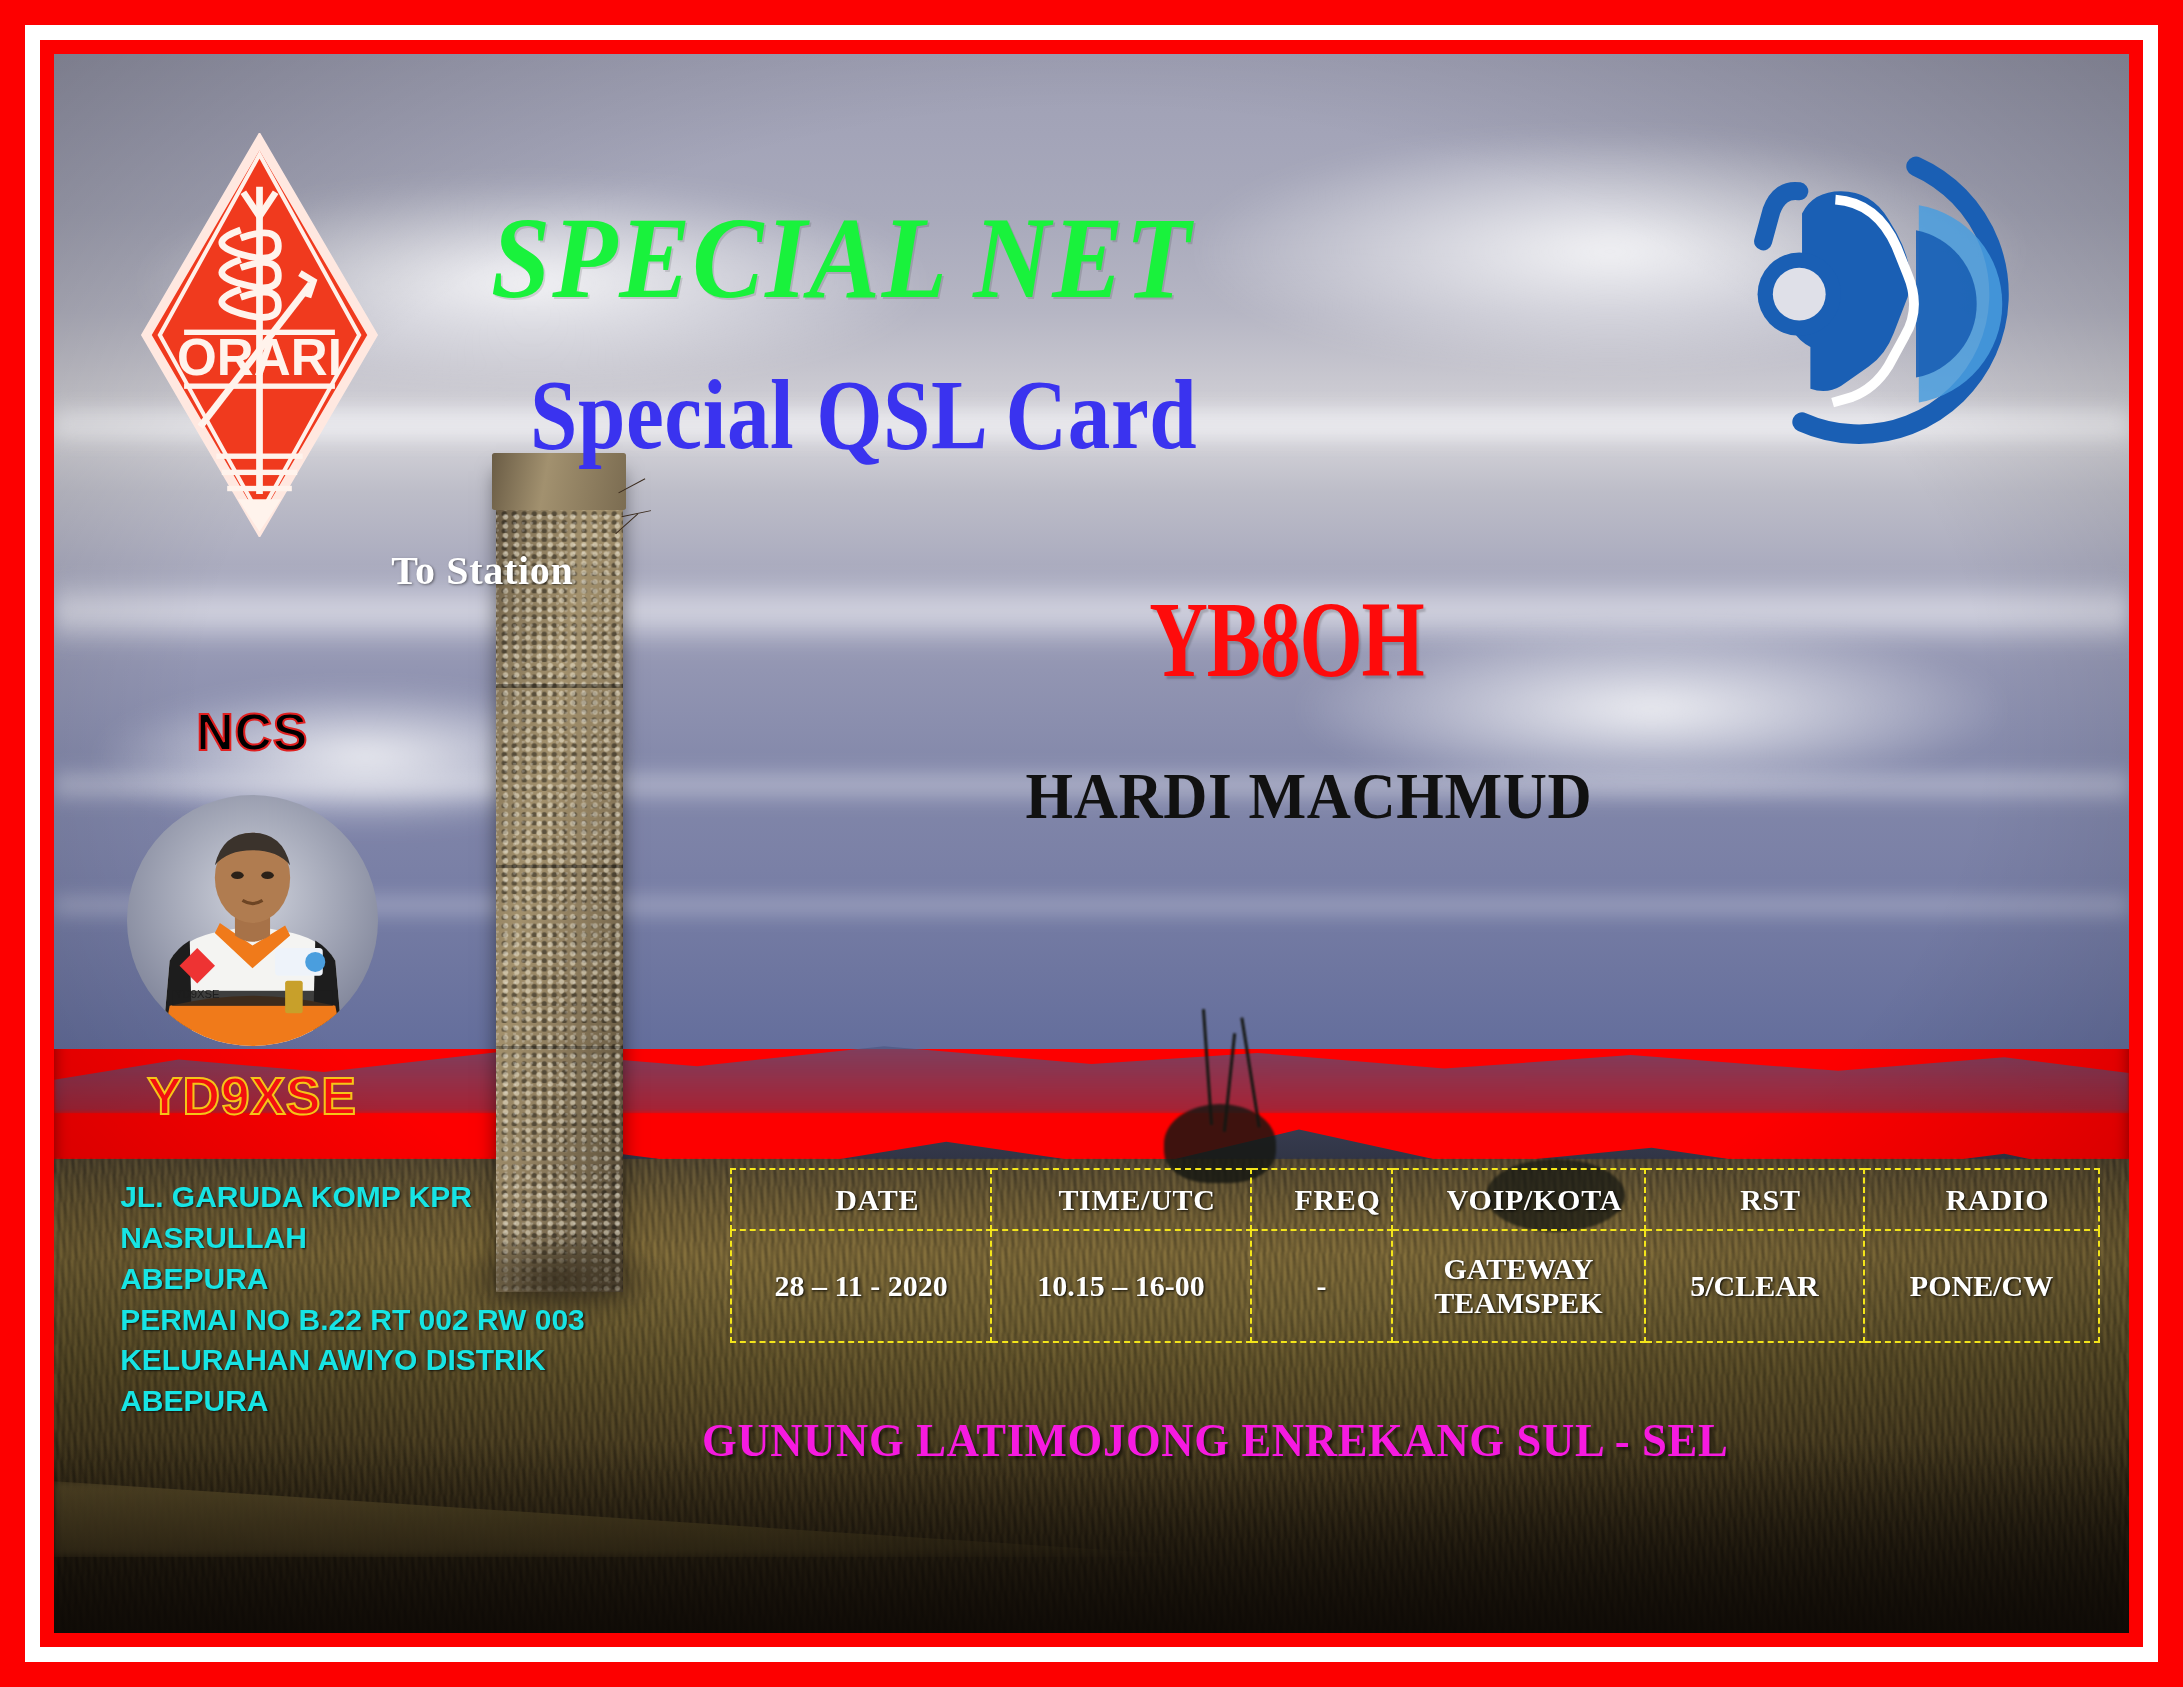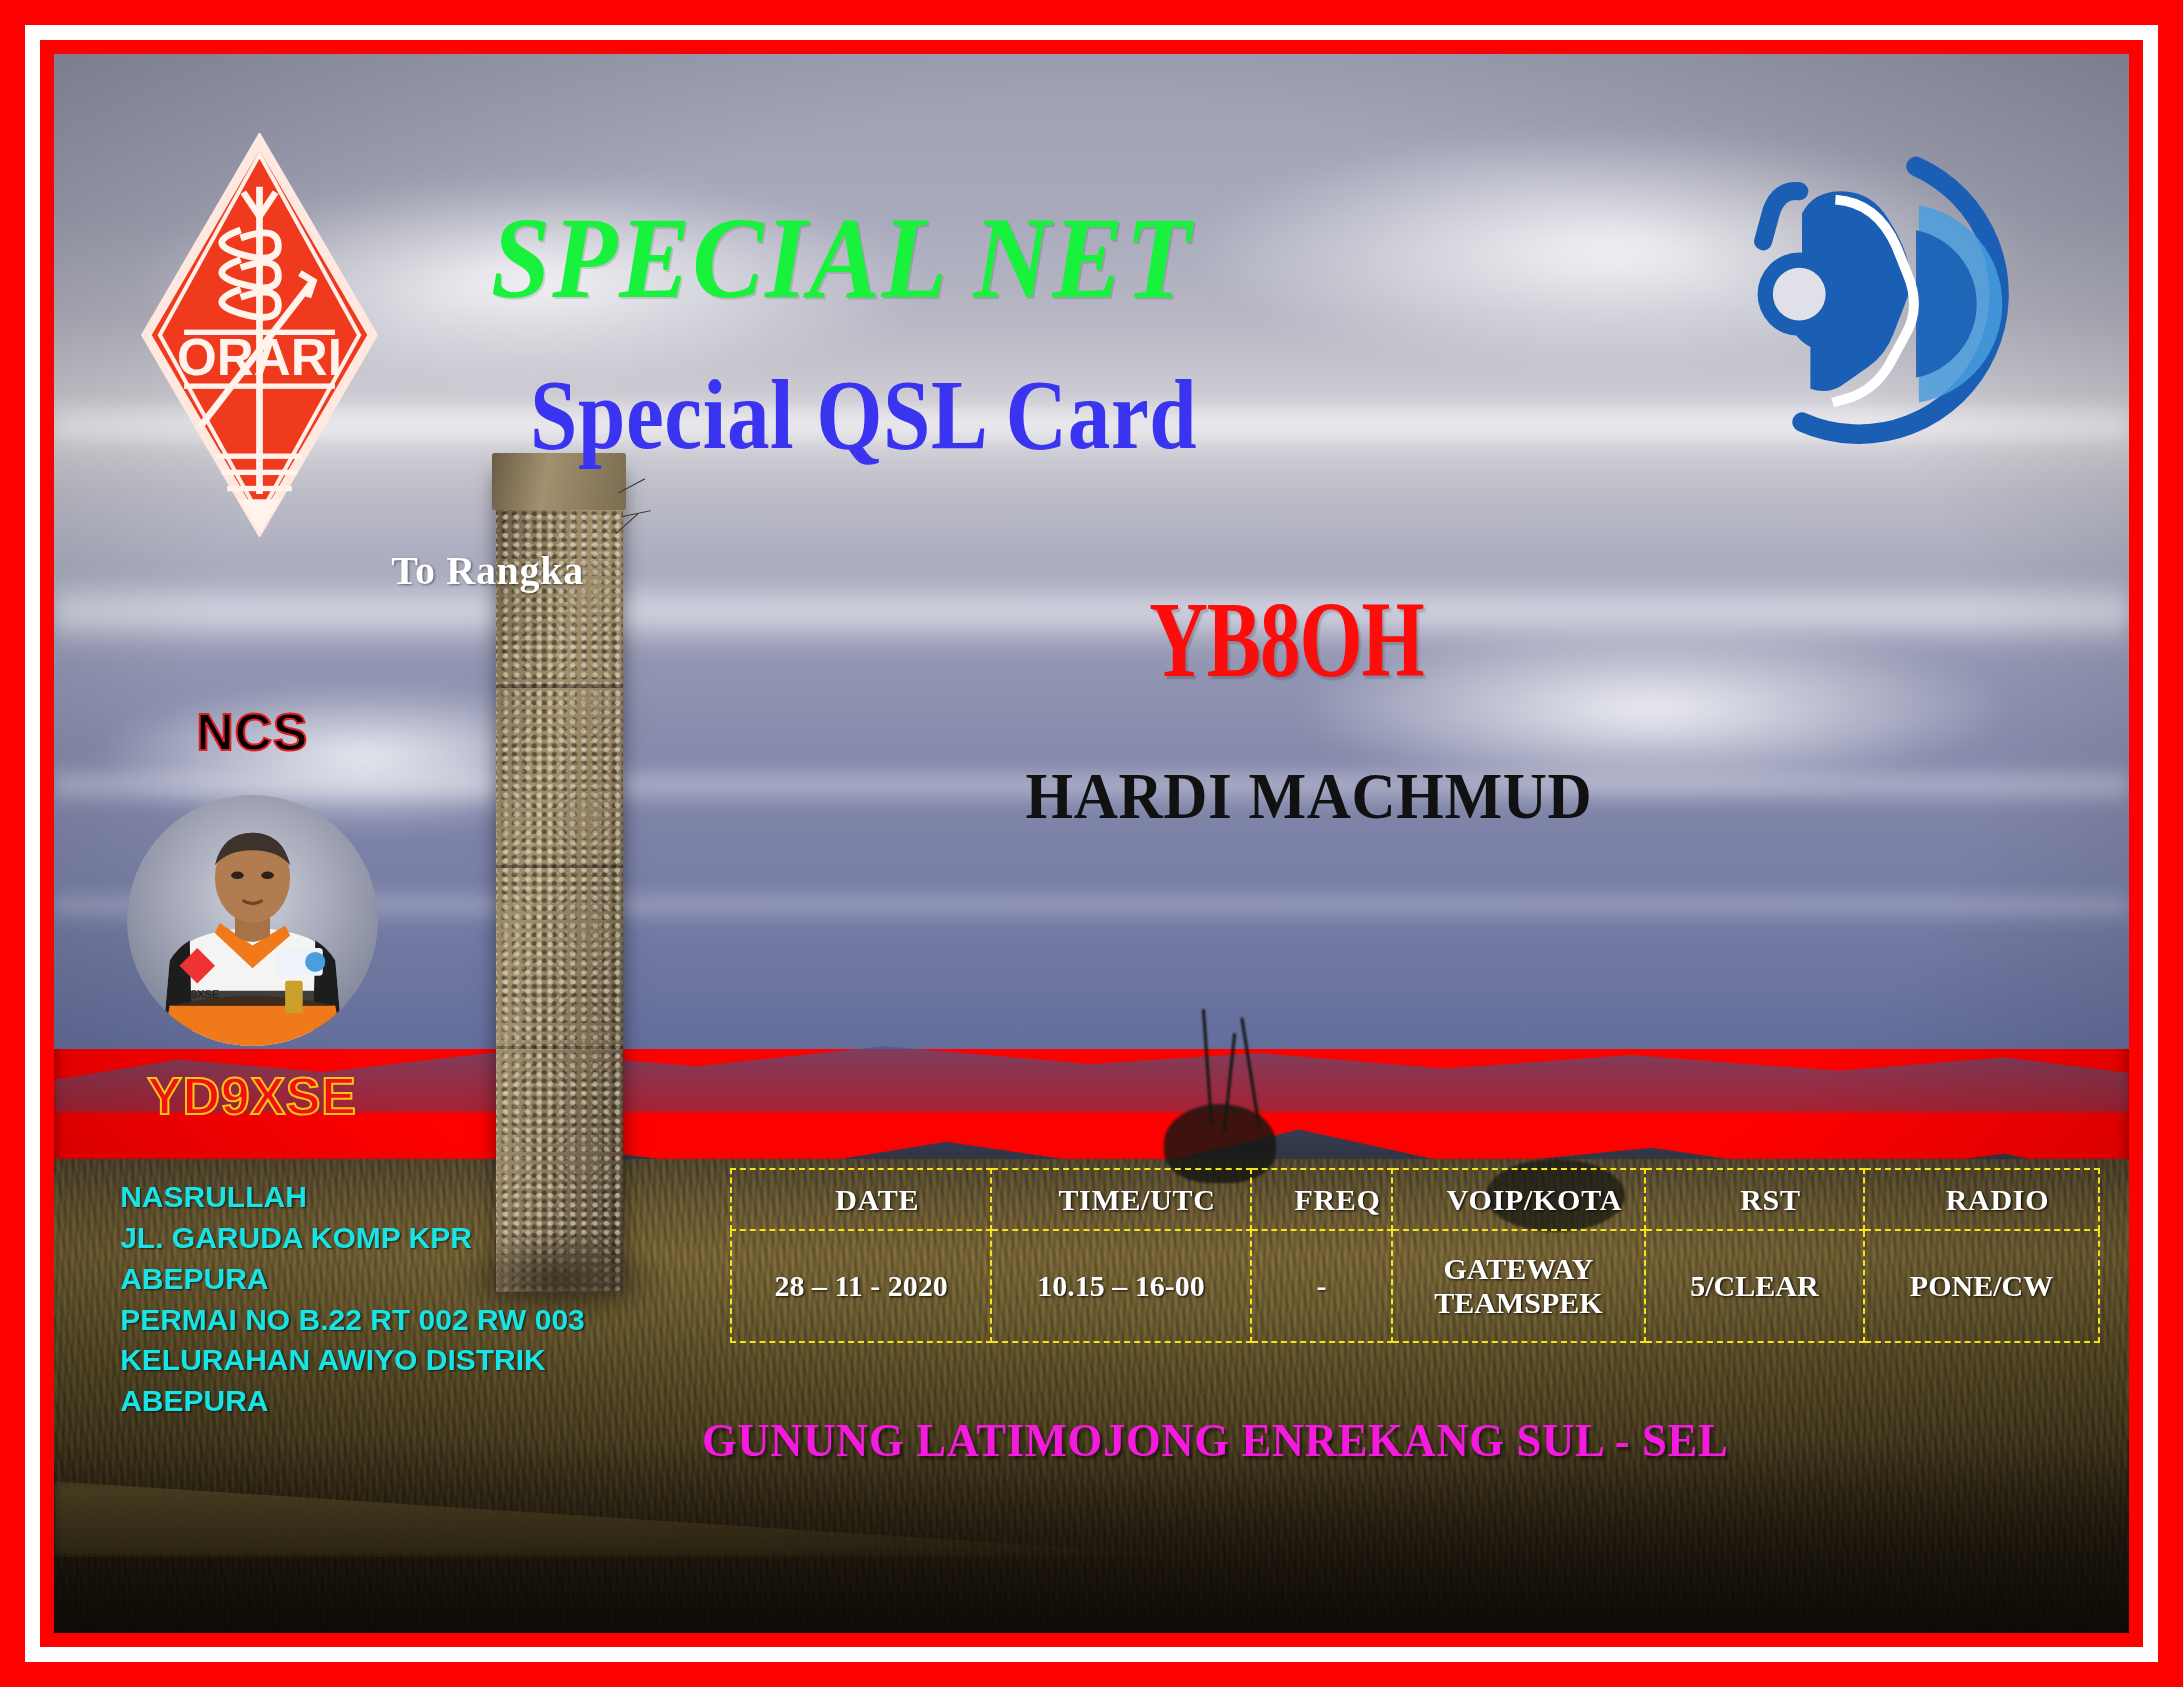--- a/index.html
+++ b/index.html
@@ -395,21 +395,21 @@
             <path d="M36,46 q8,-16 28,-16 q22,0 34,20 l6,10 q14,26 8,46 l-10,26 q-6,16 -18,24 l-20,14 q-10,6 -22,2 l0,-30 q-16,-8 -16,-28 q0,-20 10,-30 z" fill="#1a5fb4"></path>
             <path d="M60,36 q30,2 44,34 l8,20 q10,24 -2,44 l-12,22 q-10,16 -26,22 l-14,4" fill="none" stroke="#ffffff" stroke-width="7"></path>
             <circle cx="34" cy="104" r="30" fill="#1a5fb4"></circle>
             <circle cx="34" cy="104" r="19" fill="#dfe0e8"></circle>
             <path d="M34,30 q-14,-2 -20,14 l-6,22" fill="none" stroke="#1a5fb4" stroke-width="13" stroke-linecap="round"></path>
           </svg>
         </div>
 
         <div class="title-net">SPECIAL NET</div>
         <div class="title-qsl">Special QSL Card</div>
-        <div class="to-station">To Rangka</div>
+        <div class="to-station">To Station</div>
 
         <div class="ncs">NCS</div>
 
         <div class="ncs-photo">
           <svg viewBox="0 0 200 200" width="100%" height="100%">
             <defs>
               <radialGradient id="bgv" cx="50%" cy="40%" r="62%">
                 <stop offset="0%" stop-color="#cfd2dc"></stop>
                 <stop offset="100%" stop-color="#7e8398"></stop>
               </radialGradient>
@@ -434,22 +434,22 @@
             <text x="56" y="162" font-family="Liberation Sans, sans-serif" font-size="9" fill="#1d1d1d" text-anchor="middle">YD9XSE</text>
             <rect x="118" y="122" width="38" height="22" rx="3" fill="#eef3fa"></rect>
             <circle cx="150" cy="133" r="8" fill="#4a9ede"></circle>
             <rect x="126" y="148" width="14" height="26" rx="2" fill="#c8a02a"></rect>
           </svg>
         </div>
 
         <div class="callsign-ncs">YD9XSE</div>
 
         <div class="address">
+          <div>JL. GARUDA KOMP KPR</div>
           <div>NASRULLAH</div>
-          <div>JL. GARUDA KOMP KPR</div>
           <div>ABEPURA</div>
           <div>PERMAI NO B.22 RT 002 RW 003</div>
           <div>KELURAHAN AWIYO DISTRIK</div>
           <div>ABEPURA</div>
         </div>
 
         <div class="callsign-main">YB8OH</div>
         <div class="op-name">HARDI MACHMUD</div>
 
 

